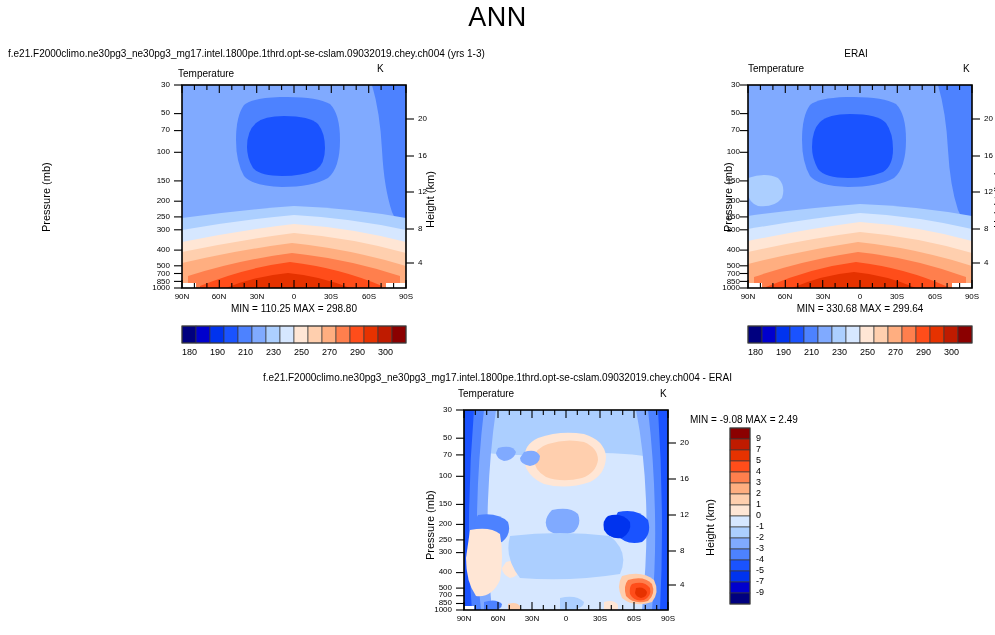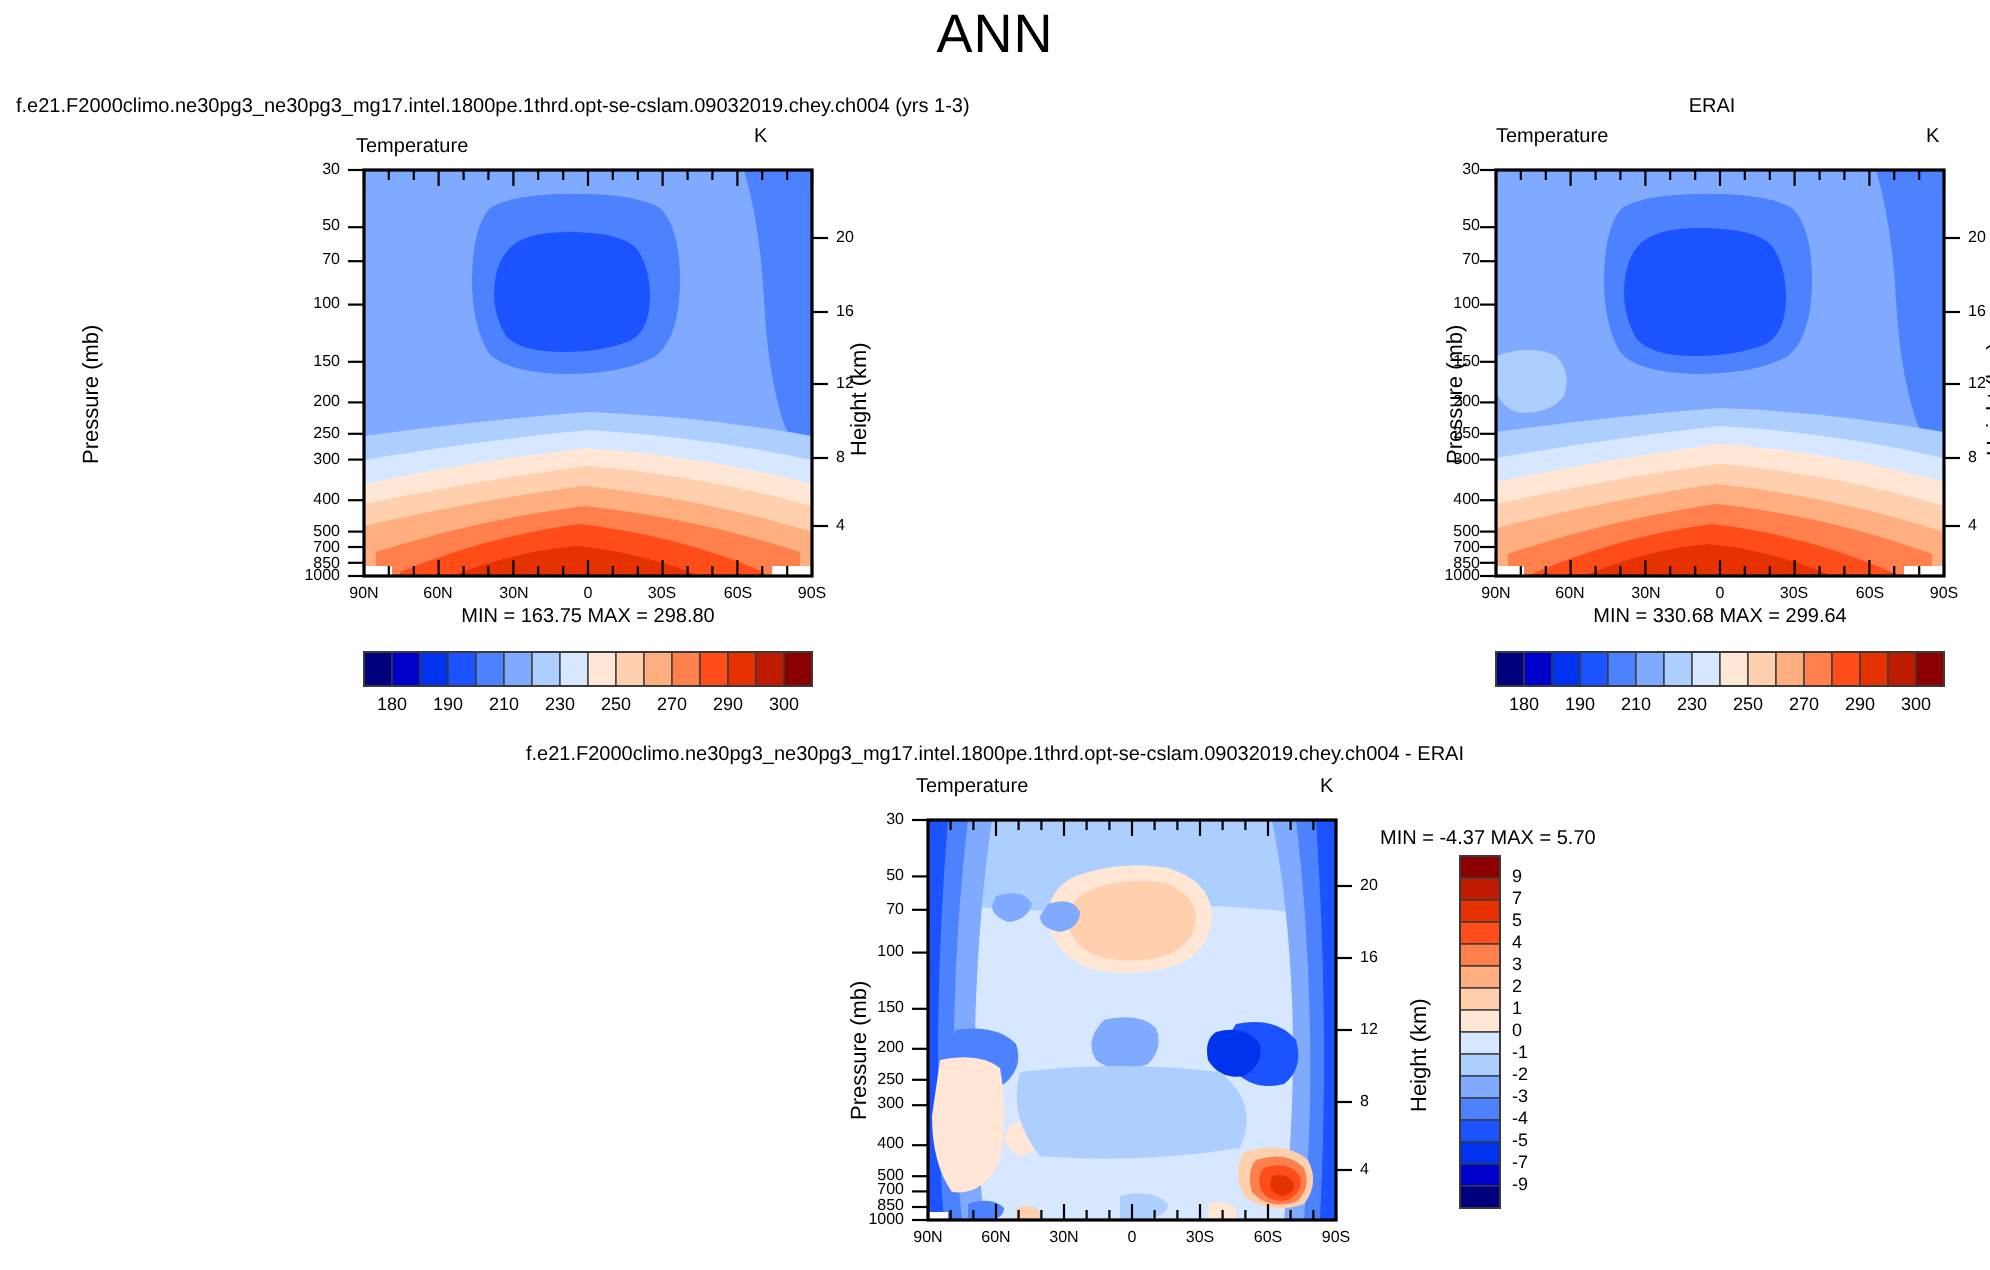--- a/index.html
+++ b/index.html
@@ -23,21 +23,21 @@
     white-space:nowrap;
   }
   .axis-label{font-size:10px;}
   .tick-label{font-size:8px;}
   .vert-label{
     font-size:11px;
     transform-origin:0 0;
     white-space:nowrap;
   }
   .minmax{font-size:10px;white-space:nowrap;}
-  .cbar-num{font-size:9px;text-align:center;}
+  .cbar-num{font-size:9px;}
   svg{display:block;overflow:visible;}
   .frame{fill:none;stroke:#000;stroke-width:1.6;}
   .tk{stroke:#000;stroke-width:1.1;}
   .cell{stroke:#3a3a3a;stroke-width:.7;}
 </style>
 </head>
 <body>
 
 <div class="abs" id="main-title">ANN</div>
 
@@ -181,21 +181,21 @@
 
 <div class="abs">
   <div class="abs tick-label" style="left:170px;top:292px;width:24px;text-align:center;">90N</div>
   <div class="abs tick-label" style="left:207px;top:292px;width:24px;text-align:center;">60N</div>
   <div class="abs tick-label" style="left:245px;top:292px;width:24px;text-align:center;">30N</div>
   <div class="abs tick-label" style="left:282px;top:292px;width:24px;text-align:center;">0</div>
   <div class="abs tick-label" style="left:319px;top:292px;width:24px;text-align:center;">30S</div>
   <div class="abs tick-label" style="left:357px;top:292px;width:24px;text-align:center;">60S</div>
   <div class="abs tick-label" style="left:394px;top:292px;width:24px;text-align:center;">90S</div>
 </div>
-<div class="abs minmax" style="left:182px;top:303px;width:224px;text-align:center;">MIN = 163.75  MAX = 298.80</div>
+<div class="abs minmax" style="left:182px;top:303px;width:224px;text-align:center;">MIN = 110.25  MAX = 298.80</div>
 
 <svg class="abs" style="left:0;top:0;" width="500" height="360">
   <g id="cbarTest">
       <rect x="182" y="326" width="14" height="17" fill="#00007f" class="cell"></rect>
       <rect x="196" y="326" width="14" height="17" fill="#0000cd" class="cell"></rect>
       <rect x="210" y="326" width="14" height="17" fill="#0033ee" class="cell"></rect>
       <rect x="224" y="326" width="14" height="17" fill="#1a53ff" class="cell"></rect>
       <rect x="238" y="326" width="14" height="17" fill="#4d82ff" class="cell"></rect>
       <rect x="252" y="326" width="14" height="17" fill="#80aaff" class="cell"></rect>
       <rect x="266" y="326" width="14" height="17" fill="#accfff" class="cell"></rect>
@@ -535,21 +535,21 @@
 <div class="abs">
   <div class="abs tick-label" style="left:452px;top:614px;width:24px;text-align:center;">90N</div>
   <div class="abs tick-label" style="left:486px;top:614px;width:24px;text-align:center;">60N</div>
   <div class="abs tick-label" style="left:520px;top:614px;width:24px;text-align:center;">30N</div>
   <div class="abs tick-label" style="left:554px;top:614px;width:24px;text-align:center;">0</div>
   <div class="abs tick-label" style="left:588px;top:614px;width:24px;text-align:center;">30S</div>
   <div class="abs tick-label" style="left:622px;top:614px;width:24px;text-align:center;">60S</div>
   <div class="abs tick-label" style="left:656px;top:614px;width:24px;text-align:center;">90S</div>
 </div>
 
-<div class="abs minmax" style="left:690px;top:414px;">MIN =  -4.37  MAX =   5.70</div>
+<div class="abs minmax" style="left:690px;top:414px;">MIN =  -9.08  MAX =   2.49</div>
 
 <svg class="abs" style="left:700px;top:420px;" width="110" height="200">
   <g id="cbarDiff">
       <rect x="30" y="8" width="20" height="11" fill="#8b0000" class="cell"></rect>
       <rect x="30" y="19" width="20" height="11" fill="#bf1b00" class="cell"></rect>
       <rect x="30" y="30" width="20" height="11" fill="#e63200" class="cell"></rect>
       <rect x="30" y="41" width="20" height="11" fill="#ff4d1a" class="cell"></rect>
       <rect x="30" y="52" width="20" height="11" fill="#ff7f4d" class="cell"></rect>
       <rect x="30" y="63" width="20" height="11" fill="#ffae80" class="cell"></rect>
       <rect x="30" y="74" width="20" height="11" fill="#ffcfae" class="cell"></rect>

